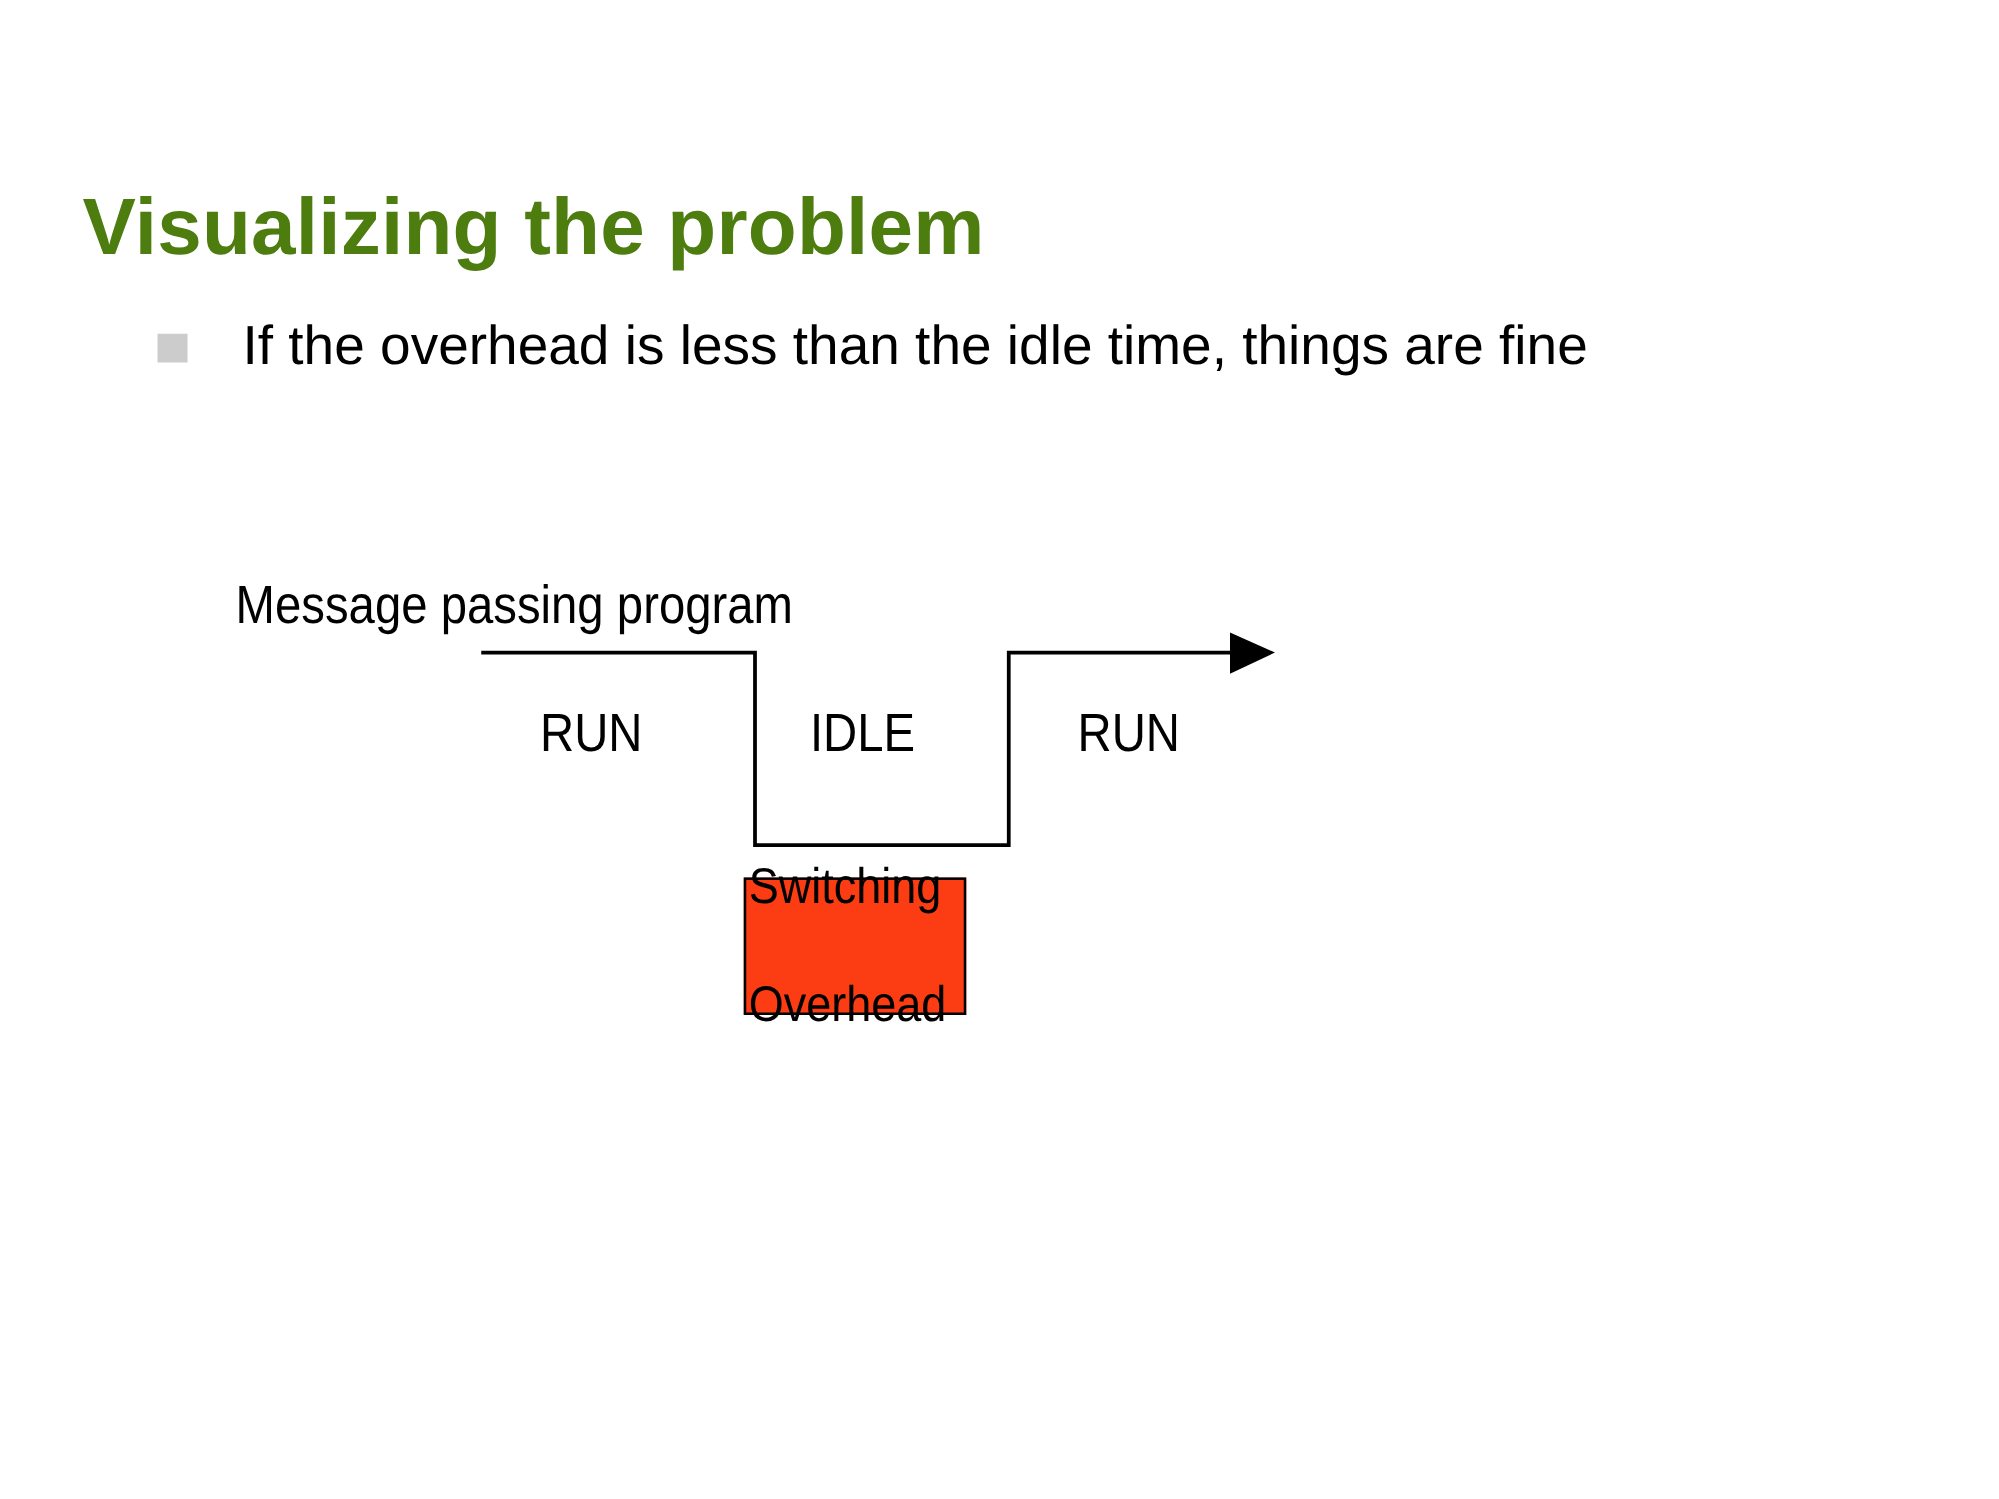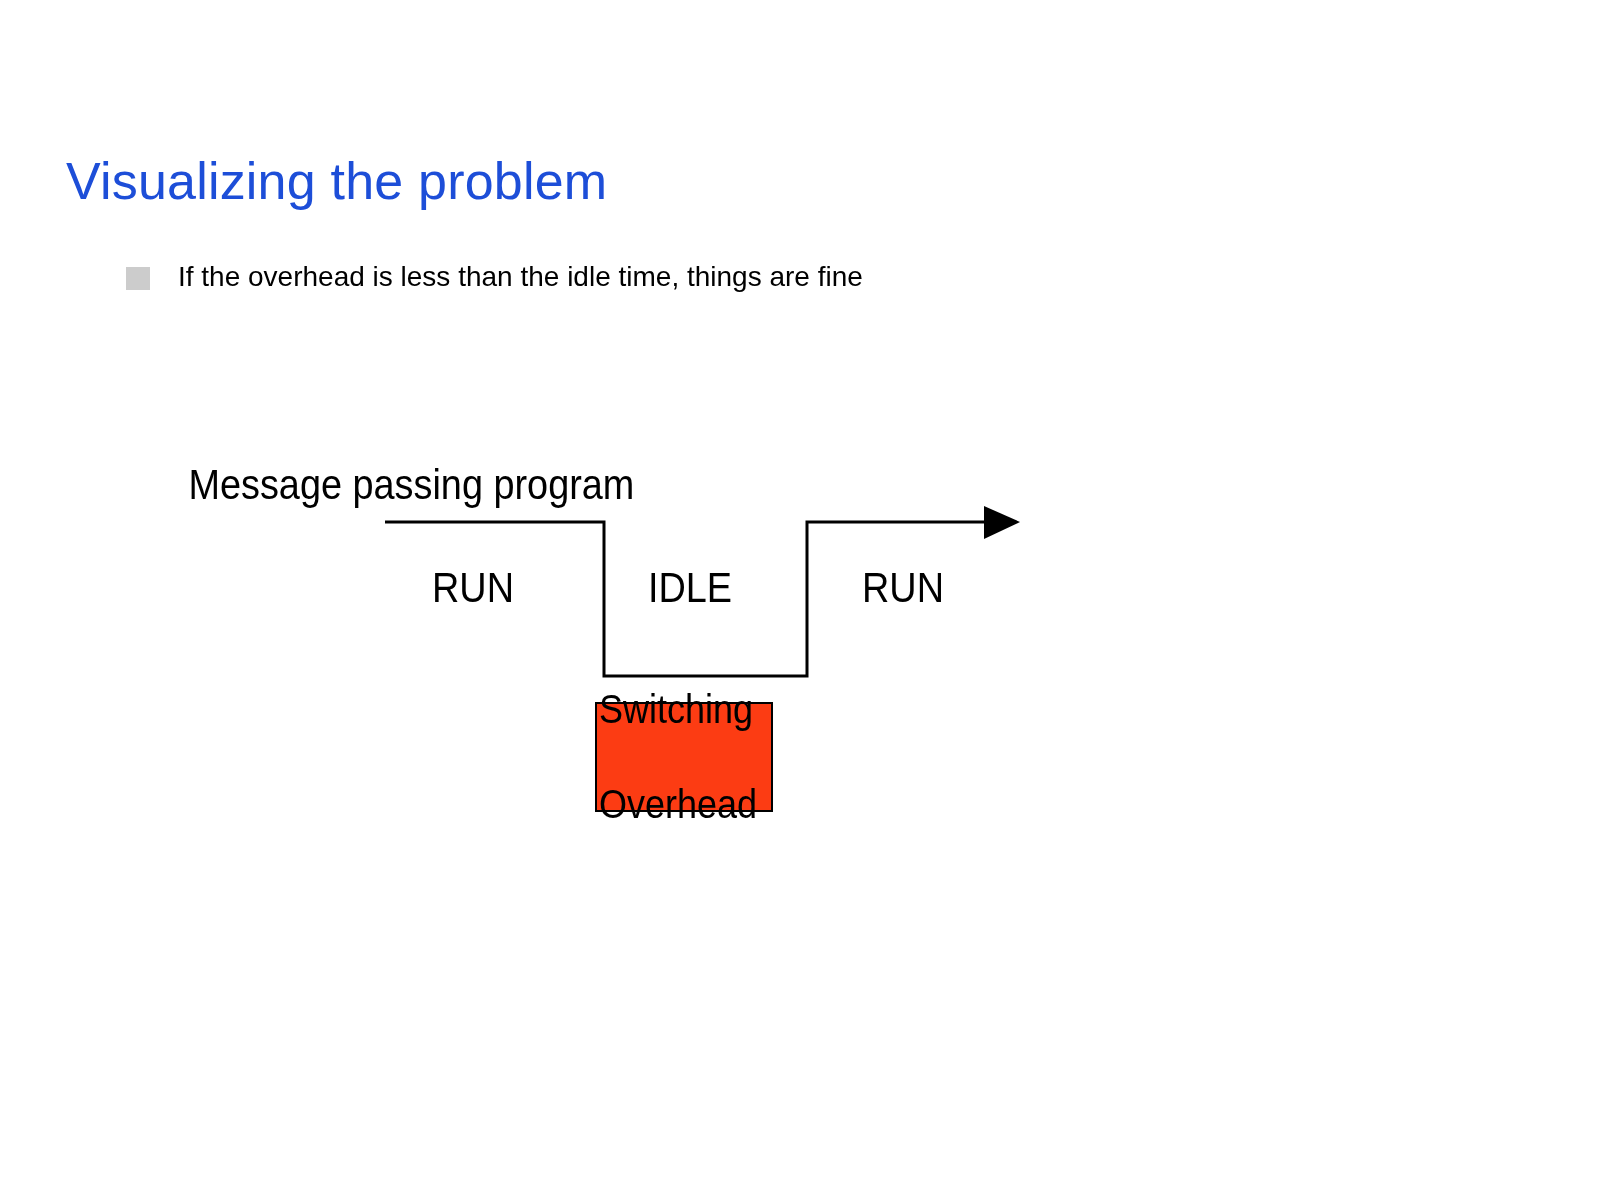--- a/index.html
+++ b/index.html
@@ -22,46 +22,46 @@
     width: 1599px;
     height: 1199px;
     background: #ffffff;
   }
 
   
   .slide-title {
     position: absolute;
     left: 66px;
     top: 152px;
-    font-size: 52px;
+    font-size: 64px;
     line-height: 58px;
-    font-weight: 400;
+    font-weight: 700;
     letter-spacing: 0.2px;
-    color: #1d4ed8;
+    color: #4d7c0f;
     white-space: nowrap;
   }
 
   
   .bullet-row {
     position: absolute;
     left: 126px;
     top: 252px;
     display: flex;
     align-items: flex-start;
   }
   .bullet-marker {
     width: 24px;
     height: 23px;
     background: #cccccc;
     margin-top: 15px;
     flex: 0 0 auto;
   }
   .bullet-text {
-    margin-left: 28px;
-    font-size: 28px;
+    margin-left: 44px;
+    font-size: 44px;
     line-height: 50px;
     white-space: nowrap;
     color: #000000;
     text-align: right;
   }
 
   
   .diagram {
     position: absolute;
     left: 0;

